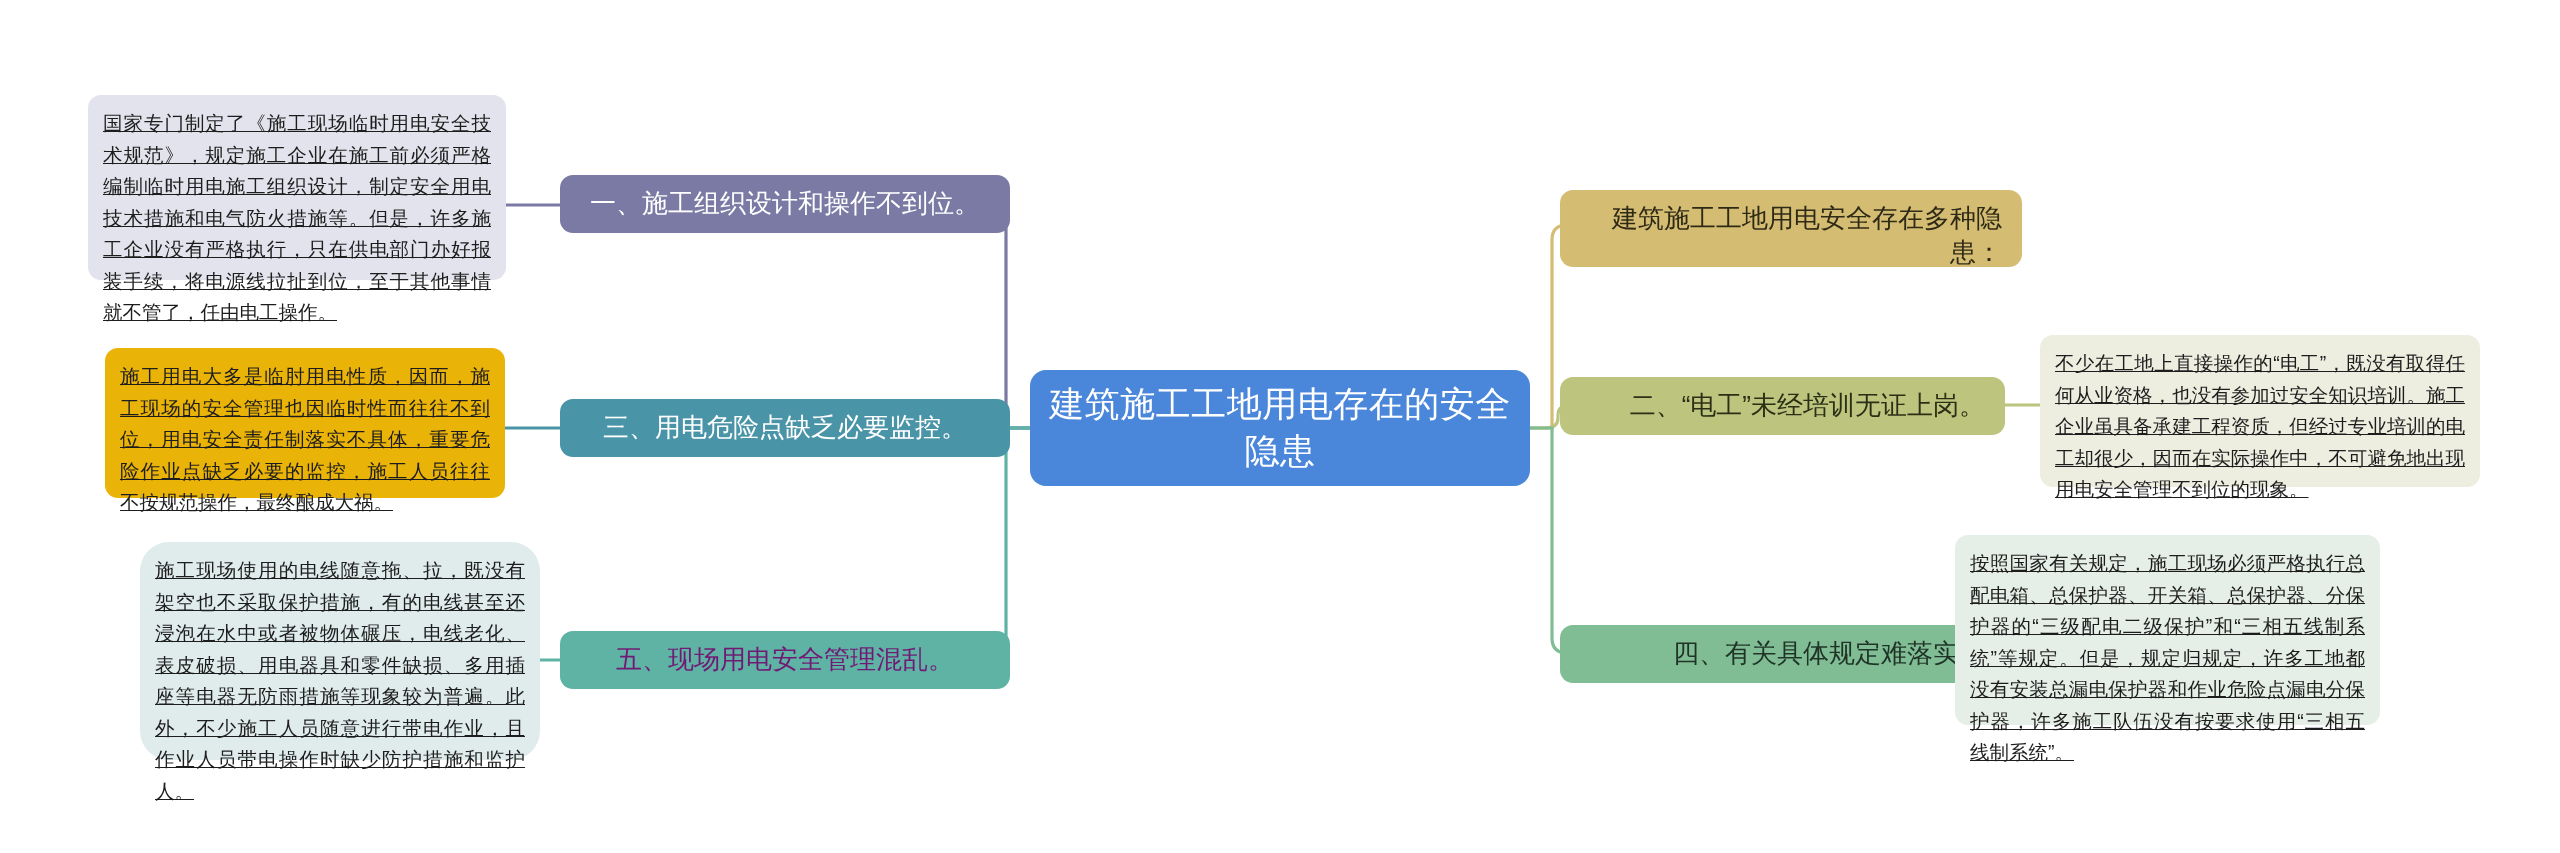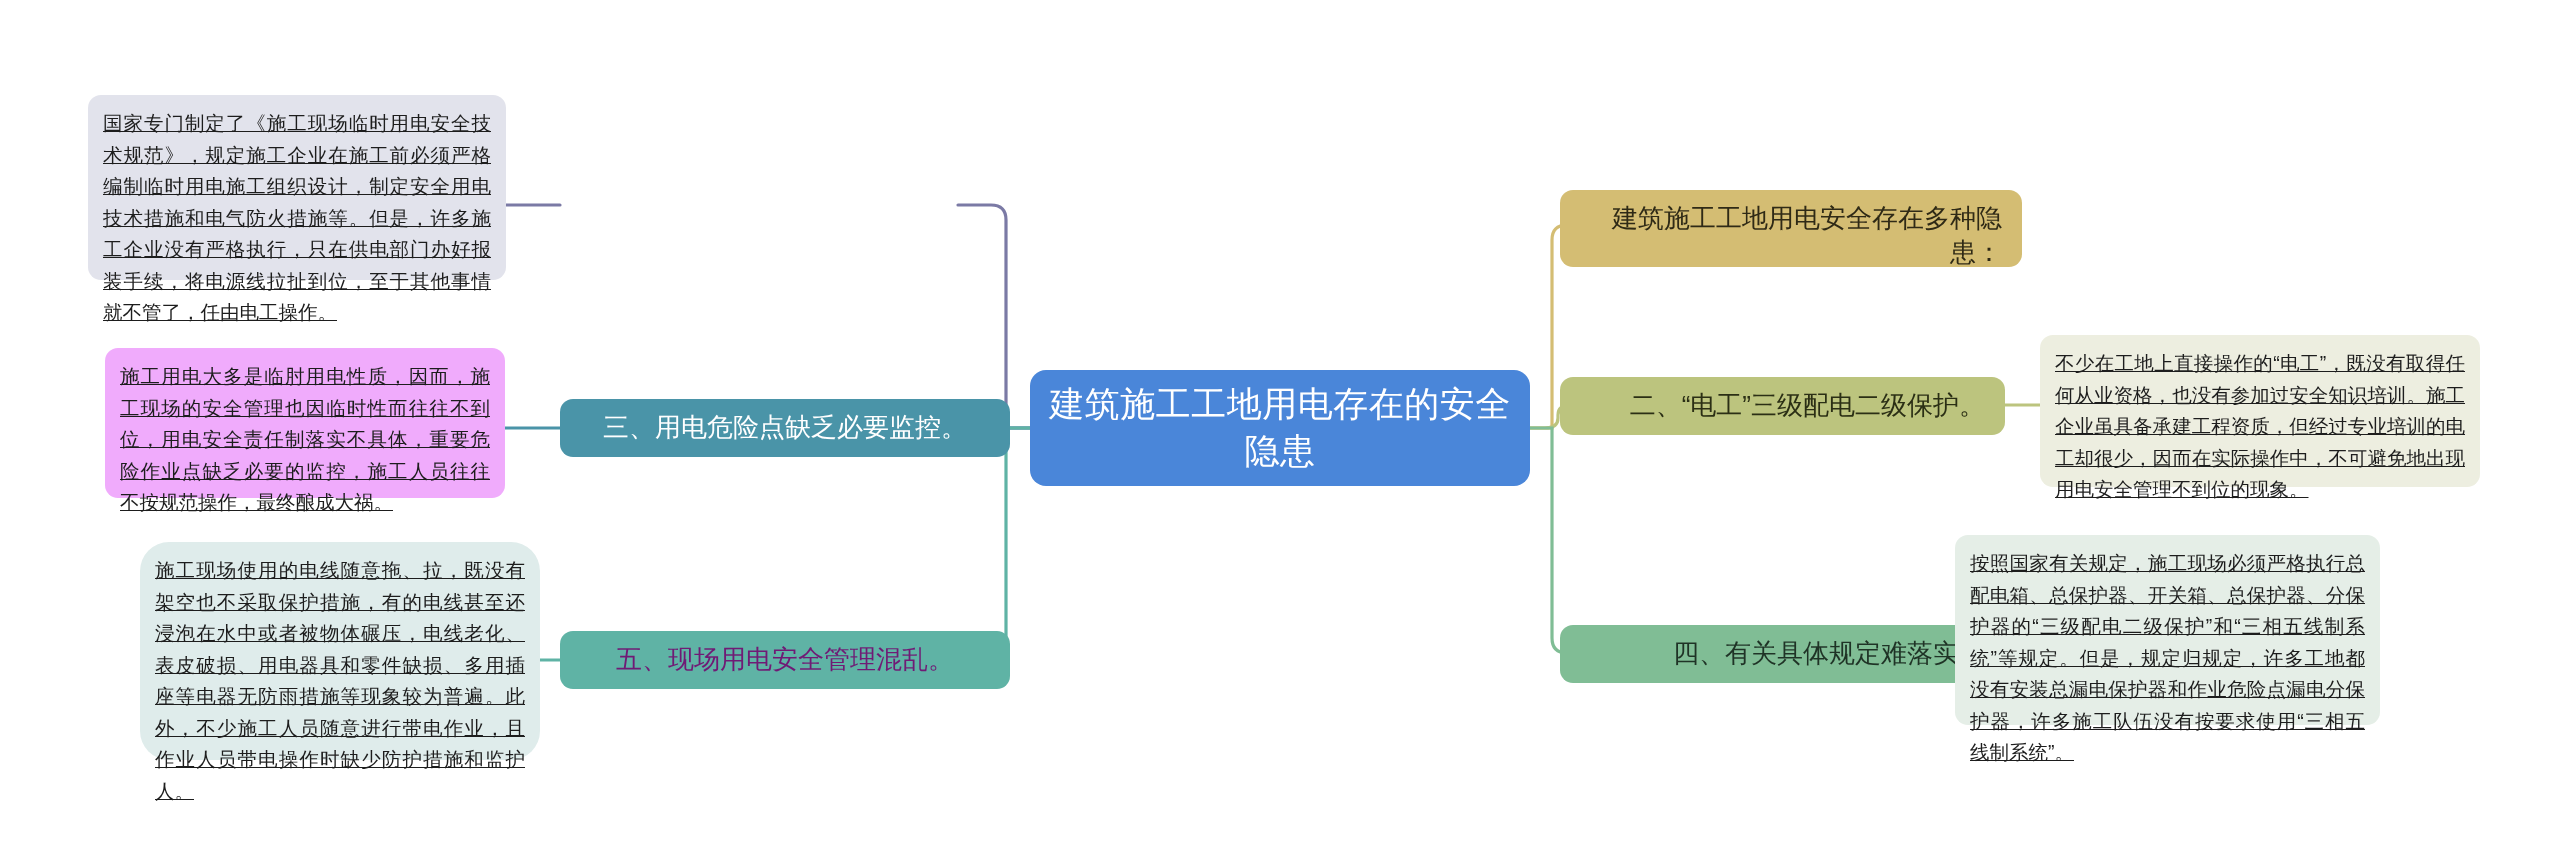--- a/index.html
+++ b/index.html
@@ -76,21 +76,21 @@
     box-sizing: border-box;
     border-radius: 13px;
     font-size: 19.5px;
     line-height: 1.62;
     padding: 13px 15px 13px 15px;
     color: #1d1d1d;
     text-align: justify;
     text-justify: inter-ideograph;
   }
   .d-lavender { background: #e2e3ec; }
-  .d-iceblue  { background: #f0abfc; }
+  .d-iceblue  { background: #eab308; }
   .d-mint     { background: #dfeceb; }
   .d-cream    { background: #edeee0; }
   .d-paleg    { background: #e5eee7; }
 
   .detail p { margin: 0; text-decoration: underline; }
 </style>
 </head>
 <body>
 
 <div id="canvas">
@@ -114,35 +114,38 @@
     <path d="M 560 660 L 500 660" fill="none" stroke="#5fb3a5" stroke-width="3.2" stroke-linecap="round"></path>
 
     <path d="M 2005 405 L 2058 405" fill="none" stroke="#bcc47e" stroke-width="3.2" stroke-linecap="round"></path>
     <path d="M 2005 653 L 2058 653" fill="none" stroke="#80bd95" stroke-width="3.2" stroke-linecap="round"></path>
   </svg>
 
   <div class="node central" style="left:1030px; top:370px; width:500px; height:116px;">
     <span>建筑施工工地用电存在的安全隐患</span>
   </div>
 
+  <div class="node branch l-purple align-center" style="left:560px; top:175px; width:450px; height:58px;">
+    <span>一、施工组织设计和操作不到位。</span>
+  </div>
 
   <div class="node branch l-teal align-center" style="left:560px; top:399px; width:450px; height:58px;">
     <span>三、用电危险点缺乏必要监控。</span>
   </div>
 
   <div class="node branch l-green align-center" style="left:560px; top:631px; width:450px; height:58px;">
     <span>五、现场用电安全管理混乱。</span>
   </div>
 
   <div class="node branch r-gold align-left" style="left:1560px; top:190px; width:462px; height:77px; align-items:flex-start; padding-top:12px;">
     <span>建筑施工工地用电安全存在多种隐患：</span>
   </div>
 
   <div class="node branch r-olive align-left" style="left:1560px; top:377px; width:445px; height:58px;">
-    <span>二、“电工”三级配电二级保护。</span>
+    <span>二、“电工”未经培训无证上岗。</span>
   </div>
 
   <div class="node branch r-sage align-left" style="left:1560px; top:625px; width:445px; height:58px;">
     <span>四、有关具体规定难落实。</span>
   </div>
 
   <div class="detail d-lavender" style="left:88px; top:95px; width:418px; height:185px;">
     <p>国家专门制定了《施工现场临时用电安全技术规范》，规定施工企业在施工前必须严格编制临时用电施工组织设计，制定安全用电技术措施和电气防火措施等。但是，许多施工企业没有严格执行，只在供电部门办好报装手续，将电源线拉扯到位，至于其他事情就不管了，任由电工操作。</p>
   </div>
 

